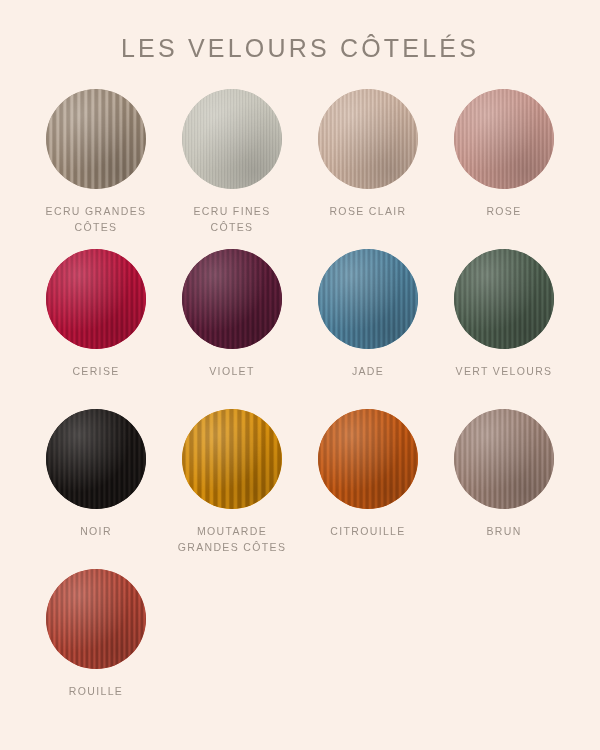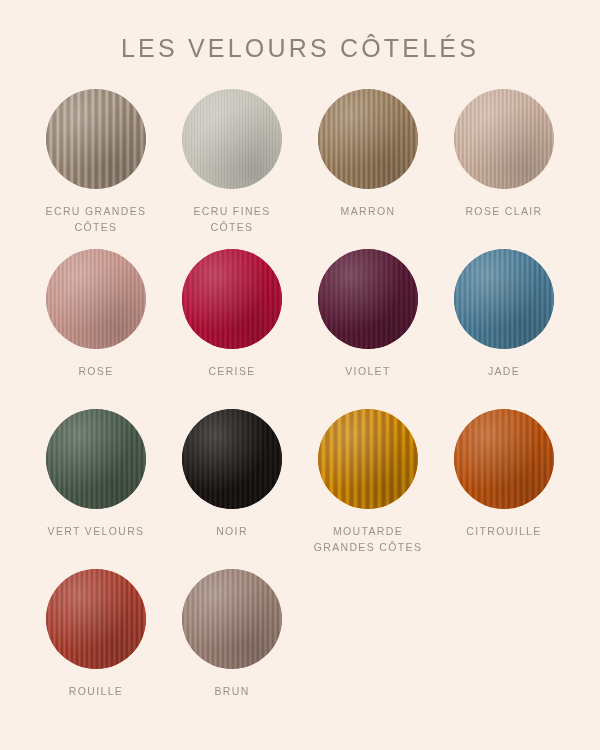--- a/index.html
+++ b/index.html
@@ -100,29 +100,20 @@
         <div class="swatch-wrap">
           <div class="swatch" style="background: rgb(205, 203, 192);">
             <div class="ribs" style="background: repeating-linear-gradient(90deg, rgb(188, 186, 176) 0px, rgb(188, 186, 176) 1.02px, rgb(205, 203, 192) 1.74px, rgb(205, 203, 192) 2.4px, rgb(188, 186, 176) 3px);"></div>
             <div class="sheen"></div>
           </div>
         </div>
         <div class="label" style="color: rgb(156, 145, 136);">ECRU FINES CÔTES</div>
       </div>
       <div class="cell">
         <div class="swatch-wrap">
-          <div class="swatch" style="background: rgb(173, 147, 116);">
-            <div class="ribs" style="background: repeating-linear-gradient(90deg, rgb(139, 113, 82) 0px, rgb(139, 113, 82) 1.7px, rgb(173, 147, 116) 2.9px, rgb(173, 147, 116) 4px, rgb(139, 113, 82) 5px);"></div>
-            <div class="sheen"></div>
-          </div>
-        </div>
-        <div class="label" style="color: rgb(156, 145, 136);">MARRON</div>
-      </div>
-      <div class="cell">
-        <div class="swatch-wrap">
           <div class="swatch" style="background: rgb(212, 188, 172);">
             <div class="ribs" style="background: repeating-linear-gradient(90deg, rgb(189, 163, 146) 0px, rgb(189, 163, 146) 1.36px, rgb(212, 188, 172) 2.32px, rgb(212, 188, 172) 3.2px, rgb(189, 163, 146) 4px);"></div>
             <div class="sheen"></div>
           </div>
         </div>
         <div class="label" style="color: rgb(156, 145, 136);">ROSE CLAIR</div>
       </div>
       <div class="cell">
         <div class="swatch-wrap">
           <div class="swatch" style="background: rgb(207, 161, 152);">
@@ -190,30 +181,30 @@
         <div class="swatch-wrap">
           <div class="swatch" style="background: rgb(199, 93, 24);">
             <div class="ribs" style="background: repeating-linear-gradient(90deg, rgb(165, 74, 16) 0px, rgb(165, 74, 16) 2.04px, rgb(199, 93, 24) 3.48px, rgb(199, 93, 24) 4.8px, rgb(165, 74, 16) 6px);"></div>
             <div class="sheen"></div>
           </div>
         </div>
         <div class="label" style="color: rgb(156, 145, 136);">CITROUILLE</div>
       </div>
       <div class="cell">
         <div class="swatch-wrap">
+          <div class="swatch" style="background: rgb(169, 144, 134);">
+            <div class="ribs" style="background: repeating-linear-gradient(90deg, rgb(142, 117, 105) 0px, rgb(142, 117, 105) 1.7px, rgb(169, 144, 134) 2.9px, rgb(169, 144, 134) 4px, rgb(142, 117, 105) 5px);"></div>
+            <div class="sheen"></div>
+          </div>
+        </div>
+        <div class="label" style="color: rgb(156, 145, 136);">BRUN</div>
+      </div>
+      <div class="cell">
+        <div class="swatch-wrap">
           <div class="swatch" style="background: rgb(191, 79, 63);">
             <div class="ribs" style="background: repeating-linear-gradient(90deg, rgb(147, 57, 44) 0px, rgb(147, 57, 44) 1.7px, rgb(191, 79, 63) 2.9px, rgb(191, 79, 63) 4px, rgb(147, 57, 44) 5px);"></div>
             <div class="sheen"></div>
           </div>
         </div>
         <div class="label" style="color: rgb(156, 145, 136);">ROUILLE</div>
-      </div>
-      <div class="cell">
-        <div class="swatch-wrap">
-          <div class="swatch" style="background: rgb(169, 144, 134);">
-            <div class="ribs" style="background: repeating-linear-gradient(90deg, rgb(142, 117, 105) 0px, rgb(142, 117, 105) 1.7px, rgb(169, 144, 134) 2.9px, rgb(169, 144, 134) 4px, rgb(142, 117, 105) 5px);"></div>
-            <div class="sheen"></div>
-          </div>
-        </div>
-        <div class="label" style="color: rgb(156, 145, 136);">BRUN</div>
       </div>
     </div>
 </div>
 
 </body></html>

